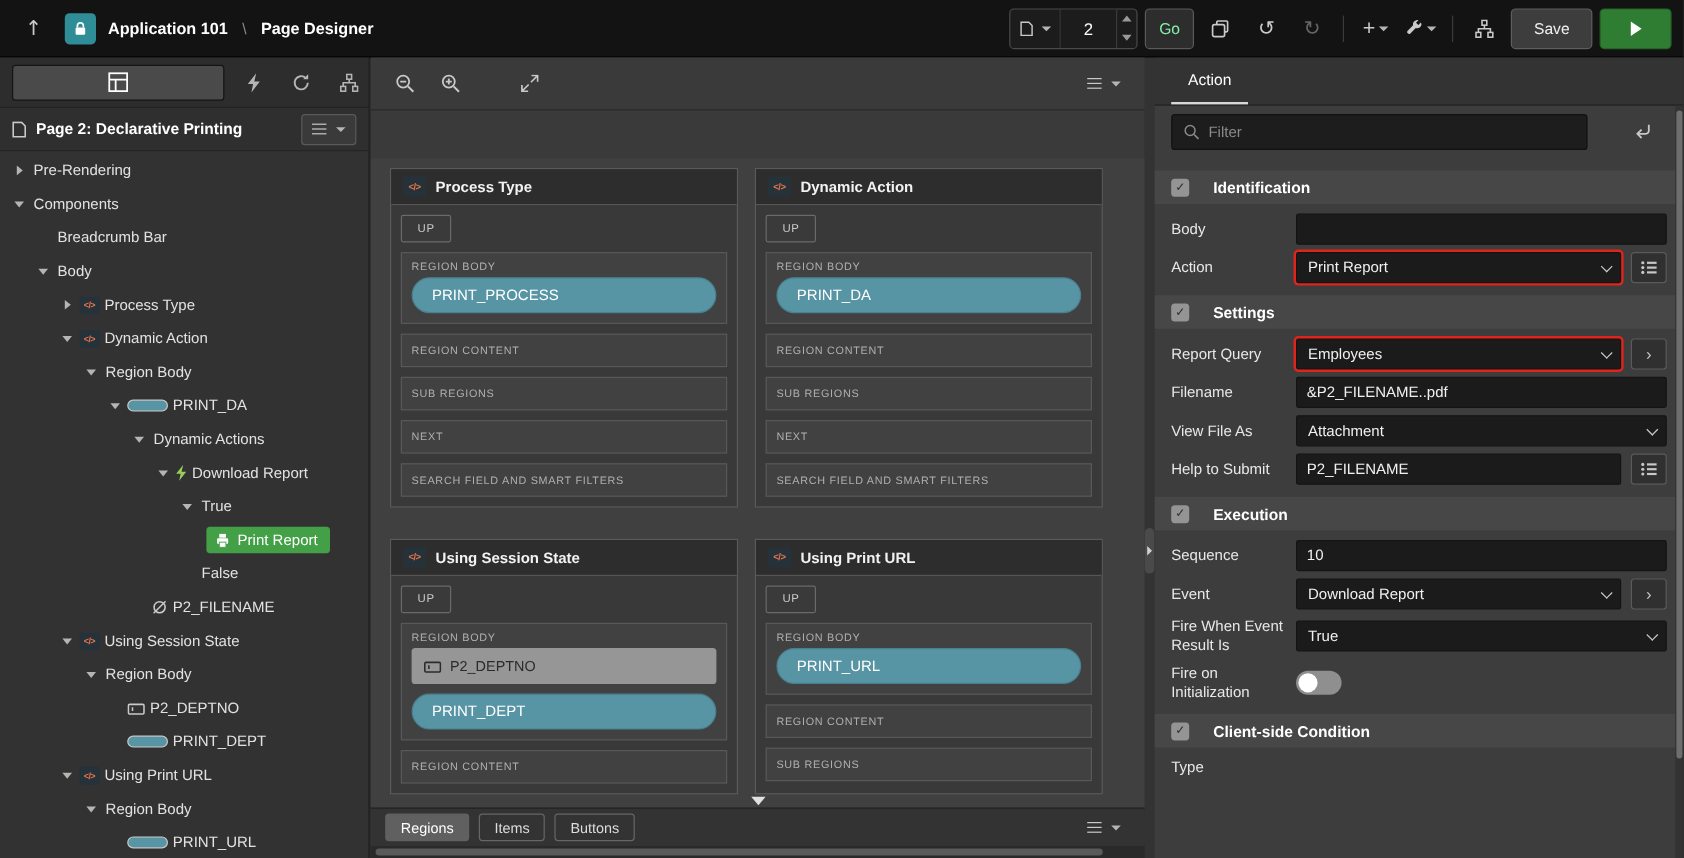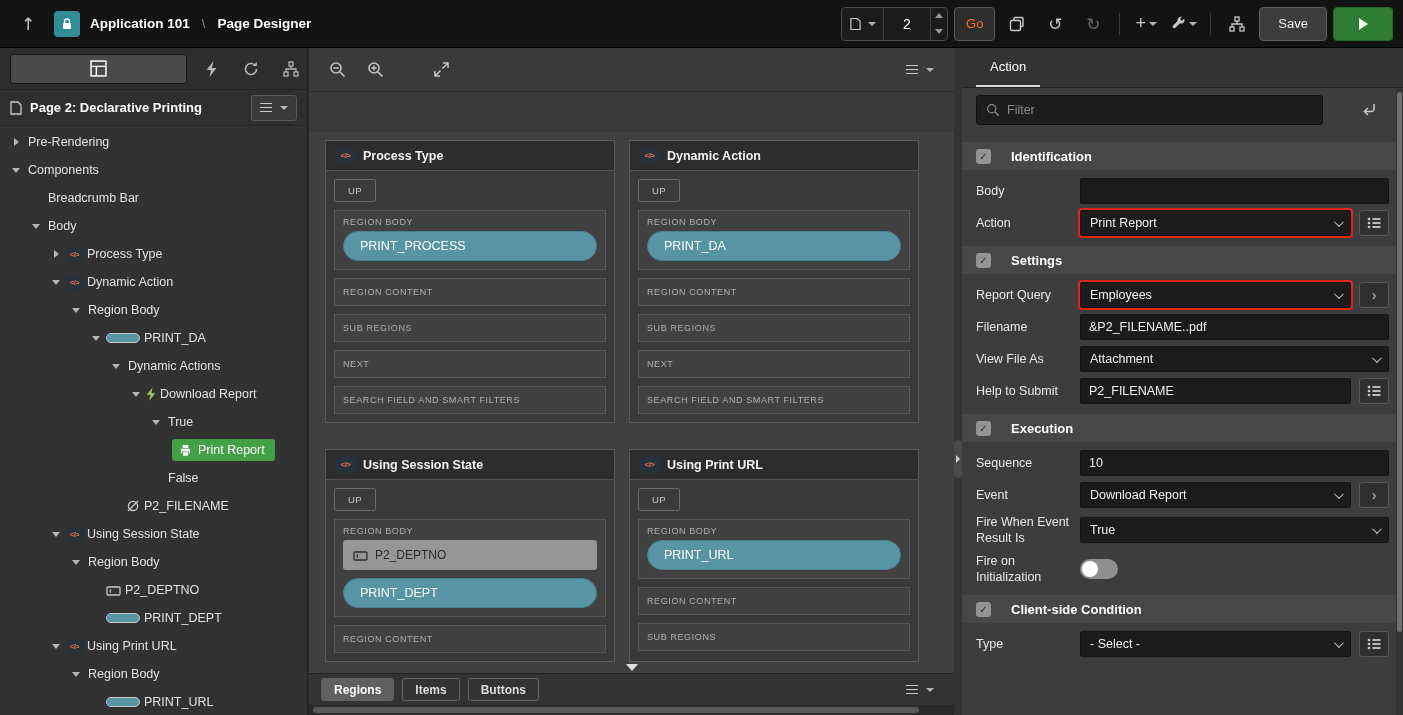--- a/index.html
+++ b/index.html
@@ -25,21 +25,21 @@
   .pg-num { width: 46px; background: #1c1c1c; border: none; color: #fff; text-align: center;
     font-size: 14px; font-family: "Liberation Sans", sans-serif; }
   .pg-spin { width: 17px; display: flex; flex-direction: column; border-left: 1px solid #3a3a3a; }
   .pg-spin div { flex: 1; display: flex; align-items: center; justify-content: center; cursor: pointer; }
   .tri-up { width: 0; height: 0; border-left: 4px solid transparent; border-right: 4px solid transparent;
     border-bottom: 5px solid #999; }
   .tri-dn { width: 0; height: 0; border-left: 4px solid transparent; border-right: 4px solid transparent;
     border-top: 5px solid #999; }
   .btn { height: 34px; border-radius: 4px; font-size: 13px; cursor: pointer;
     font-family: "Liberation Sans", sans-serif; }
-  .btn-go { padding: 0 11px; background: #2d2d2d; border: 1px solid #5a5a5a; color: #f97316; }
+  .btn-go { padding: 0 11px; background: #2d2d2d; border: 1px solid #5a5a5a; color: #86efac; }
   .btn-save { padding: 0 18px; background: #3d3d3d; border: 1px solid #5e5e5e; color: #f0f0f0; }
   .btn-run { width: 60px; background: #2e7d32; border: 1px solid #256428; display: inline-flex;
     align-items: center; justify-content: center; }
   .play { width: 0; height: 0; border-top: 6px solid transparent; border-bottom: 6px solid transparent;
     border-left: 9px solid #fff; }
   .hdr-divider { width: 1px; height: 22px; background: #3a3a3a; margin: 0 4px; }
   .caret { width: 0; height: 0; border-left: 4px solid transparent; border-right: 4px solid transparent;
     border-top: 4px solid #b5b5b5; display: inline-block; margin-left: 3px; }
   .dim { opacity: .45; }
   .uglyph { font-family: "DejaVu Sans", sans-serif; font-size: 17px; }
@@ -111,21 +111,21 @@
   .pill { height: 30px; border-radius: 15px; background: #5794a4; border: 1px solid #49808f; color: #fff;
     font-size: 12.5px; display: flex; align-items: center; padding: 0 16px; cursor: pointer; }
   .citem { height: 30px; border-radius: 3px; background: #969696; color: #2b2b2b; font-size: 12px;
     display: flex; align-items: center; gap: 7px; padding: 0 10px; margin-bottom: 8px; cursor: pointer; }
   .canvas-down { position: absolute; bottom: 44px; left: 50%; transform: translateX(-50%); width: 0;
     height: 0; border-left: 6px solid transparent; border-right: 6px solid transparent;
     border-top: 7px solid #e0e0e0; }
   .cbottom { position: absolute; bottom: 10px; left: 0; right: 0; height: 32px; background: #333;
     border-top: 1px solid #222; display: flex; align-items: center; gap: 8px; padding: 0 12px; }
   .cbtab { height: 23px; padding: 0 12px; display: inline-flex; align-items: center; font-size: 12px;
-    border-radius: 3px; color: #ddd; border: 1px solid #666; background: transparent; cursor: pointer; font-weight: bold; }
+    border-radius: 3px; color: #ddd; border: 1px solid #666; background: transparent; cursor: pointer; }
   .cbtab.active { background: #606060; border-color: #606060; color: #fff; }
   .cbottom .grow { flex: 1; }
   .hscroll { position: absolute; bottom: 0; left: 0; right: 0; height: 10px; background: #2a2a2a; }
   .hthumb { position: absolute; top: 2px; bottom: 2px; left: 4px; width: 94%; background: #5a5a5a;
     border-radius: 4px; }
 
   
   .vsplit { position: absolute; top: 48px; left: 954px; width: 8px; bottom: 0; background: #333; }
   .vhandle { position: absolute; top: 392px; left: 0; width: 8px; height: 38px; background: #4a4a4a;
     border-radius: 4px; display: flex; align-items: center; justify-content: center; cursor: pointer; }
@@ -699,36 +699,20 @@
           </span>
         </div>
       </div>
 
       <div class="sect">
         <span class="check-icon"></span>
         <span class="sect-title">Client-side Condition</span>
       </div>
       <div class="frow">
         <label class="flabel">Type</label>
-        <div class="fctl">
-          <div class="sel">
-            <span class="sel-val">- Select -</span>
-            <span class="sel-caret"></span>
-          </div>
-          <span class="side-btn">
-            <svg width="14" height="12" viewBox="0 0 14 12">
-              <circle cx="2" cy="2" r="1.3" fill="#c9c9c9"></circle>
-                <rect x="5.5" y="1.1" width="8" height="1.8" fill="#c9c9c9"></rect>
-              <circle cx="2" cy="6" r="1.3" fill="#c9c9c9"></circle>
-                <rect x="5.5" y="5.1" width="8" height="1.8" fill="#c9c9c9"></rect>
-              <circle cx="2" cy="10" r="1.3" fill="#c9c9c9"></circle>
-                <rect x="5.5" y="9.1" width="8" height="1.8" fill="#c9c9c9"></rect>
-            </svg>
-          </span>
-        </div>
       </div>
     </div>
 
     <div class="rscroll">
       <div class="rthumb"></div>
     </div>
   </section>
 
 </div>
 

